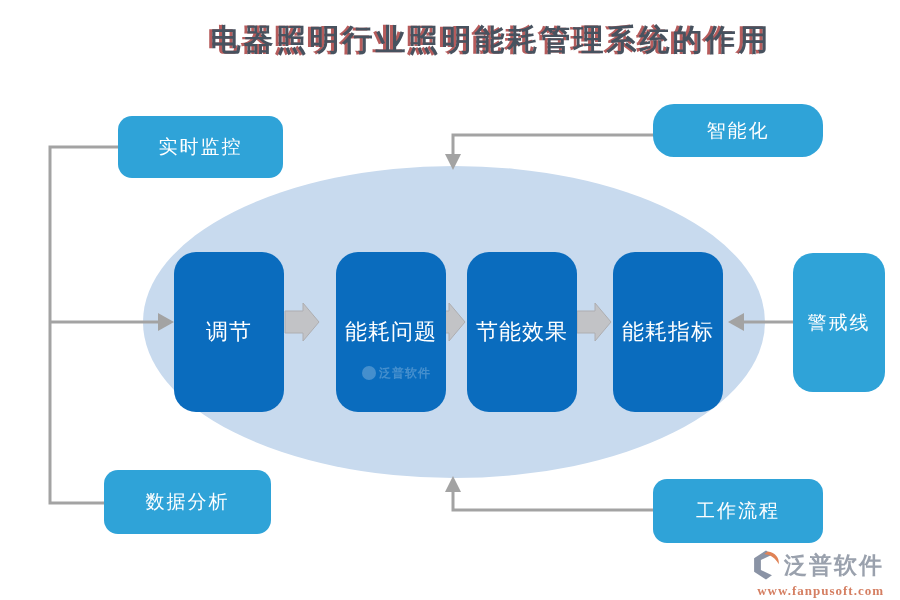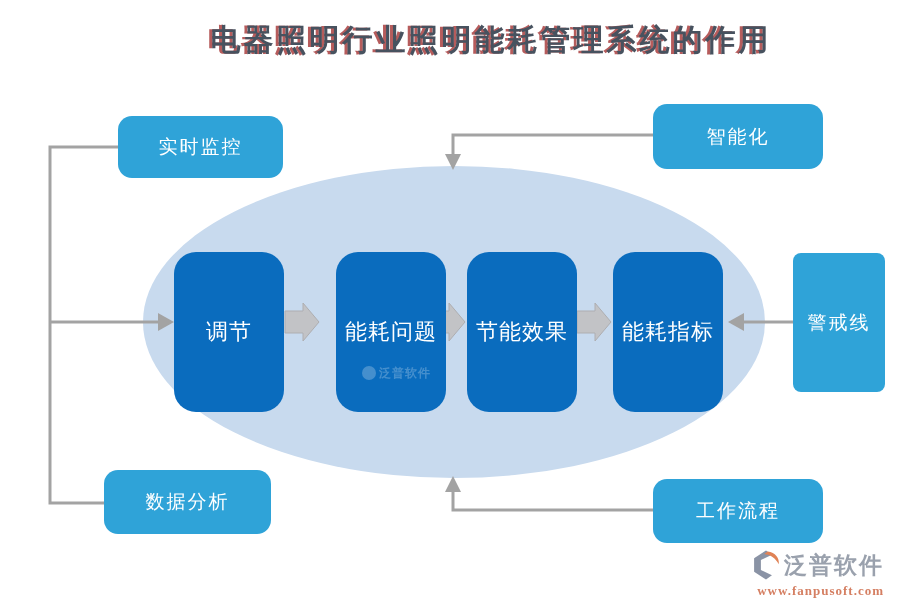--- a/index.html
+++ b/index.html
@@ -43,24 +43,24 @@
     color:var(--box-text); font-size:22px; letter-spacing:1px;
   }
   .step-1{left:174px;} .step-2{left:336px;} .step-3{left:467px;} .step-4{left:613px;text-align:right;}
   .satellite{
     position:absolute;
     background:var(--satellite-fill); border-radius:14px;
     display:flex; align-items:center; justify-content:center;
     color:var(--box-text); font-size:19px; letter-spacing:2px;
   }
   .sat-top-left{left:118px; top:116px; width:165px; height:62px;}
-  .sat-top-right{left:653px; top:104px; width:170px; height:65px;}
+  .sat-top-right{left:653px; top:104px; width:170px; height:53px;border-radius:21px;}
   .sat-bottom-left{left:104px; top:470px; width:167px; height:64px;}
   .sat-bottom-right{left:653px; top:479px; width:170px; height:64px;}
-  .sat-right{left:793px; top:253px; width:92px; height:139px; border-radius:8px;}
+  .sat-right{left:793px; top:253px; width:92px; height:139px; border-radius:20px;}
   .watermark{
     position:absolute; left:362px; top:360px; width:70px; height:26px;
     display:flex; align-items:center; gap:3px;
     opacity:0.28; color:#dce9f5; font-size:12px; font-weight:bold;
     letter-spacing:1px;
   }
   .watermark .wm-circle{
     width:14px; height:14px; border-radius:50%;
     background:#dce9f5; flex:0 0 auto;
   }

